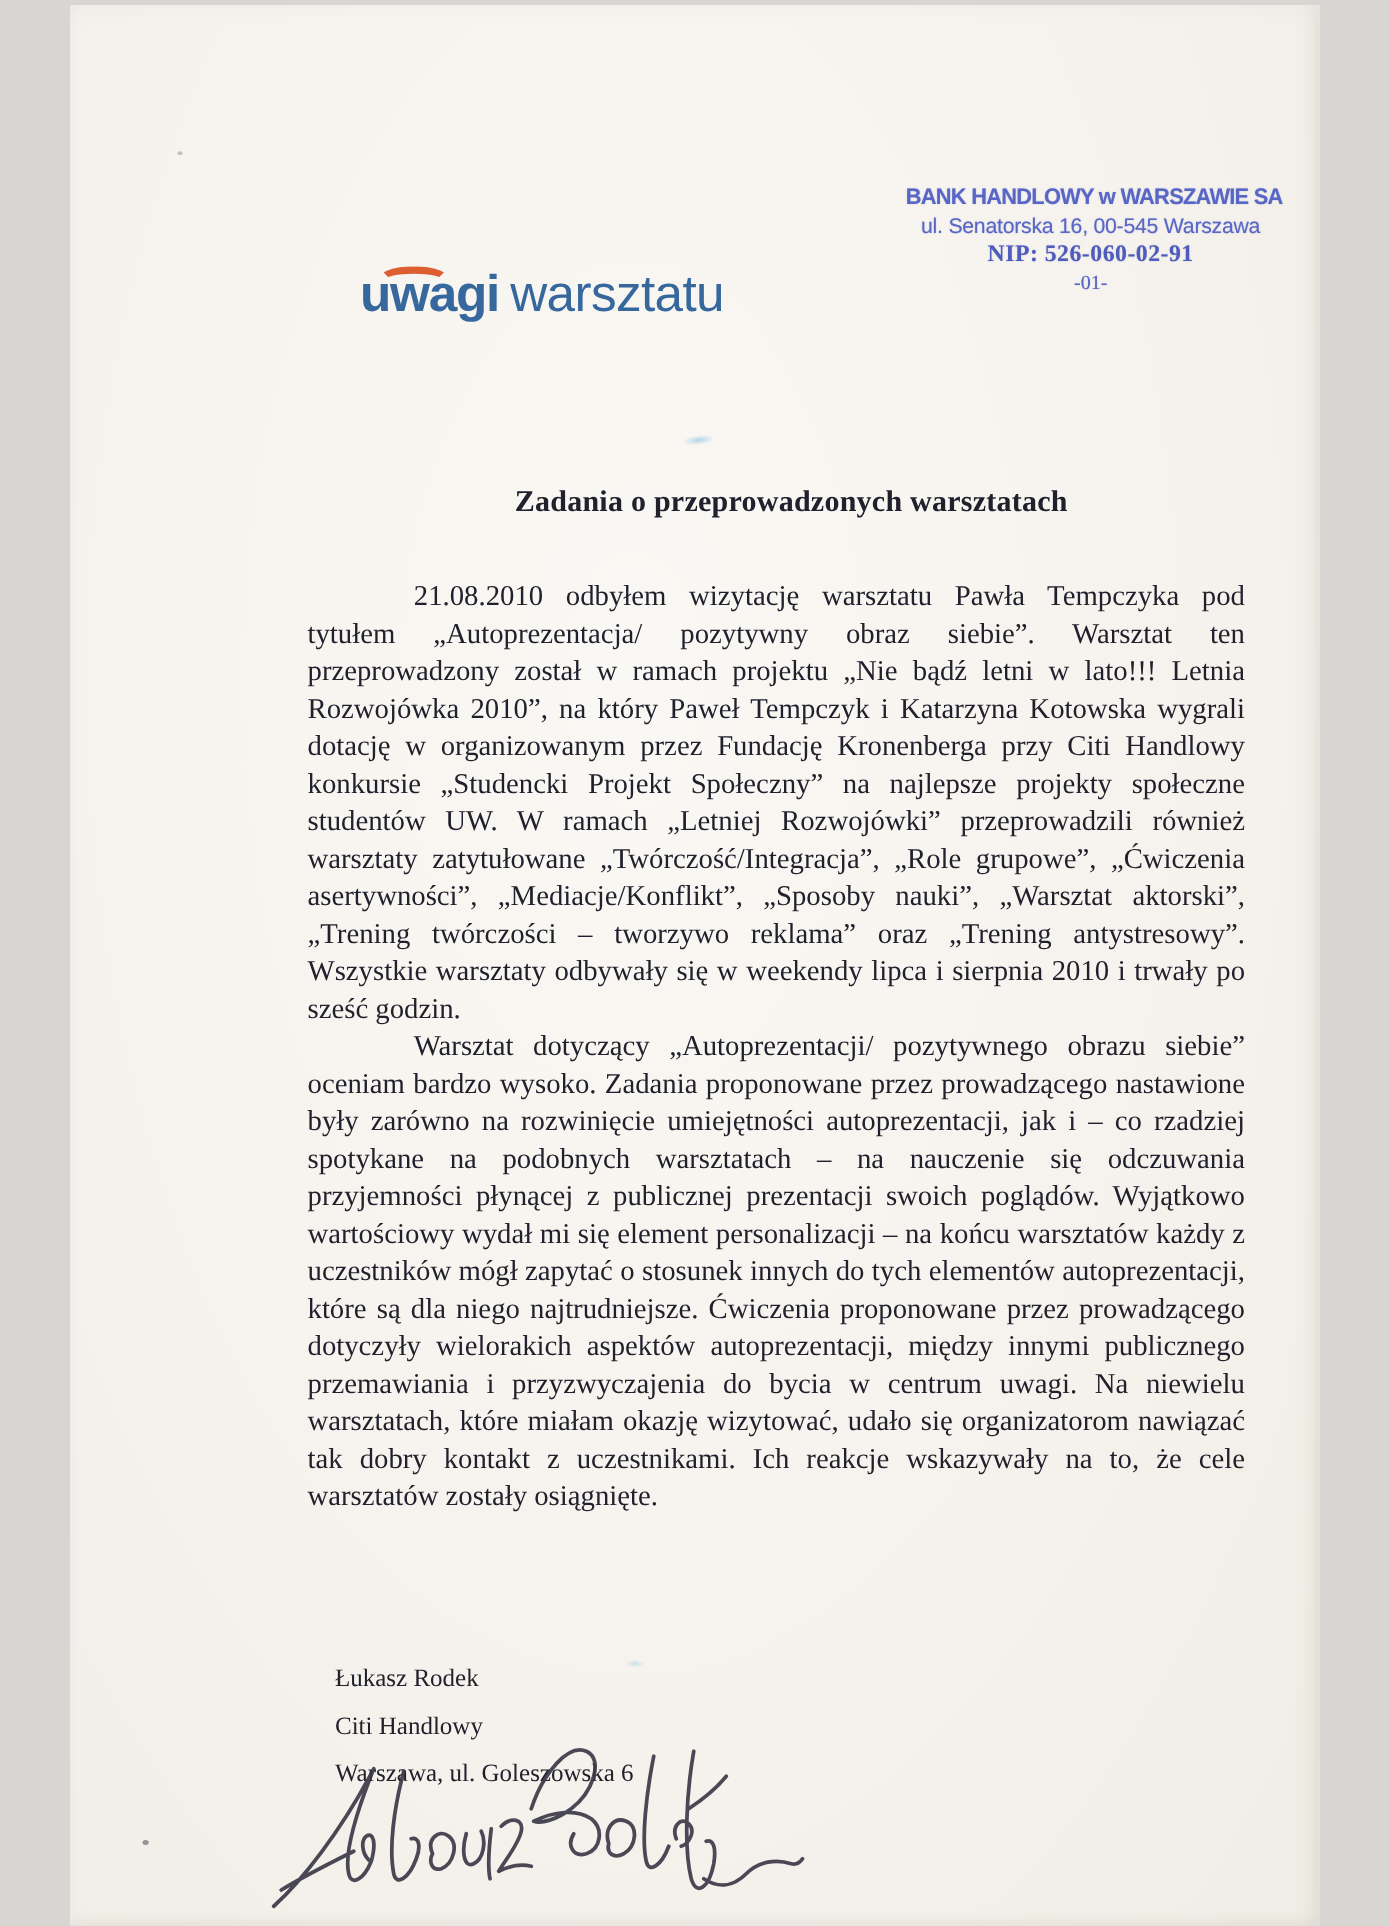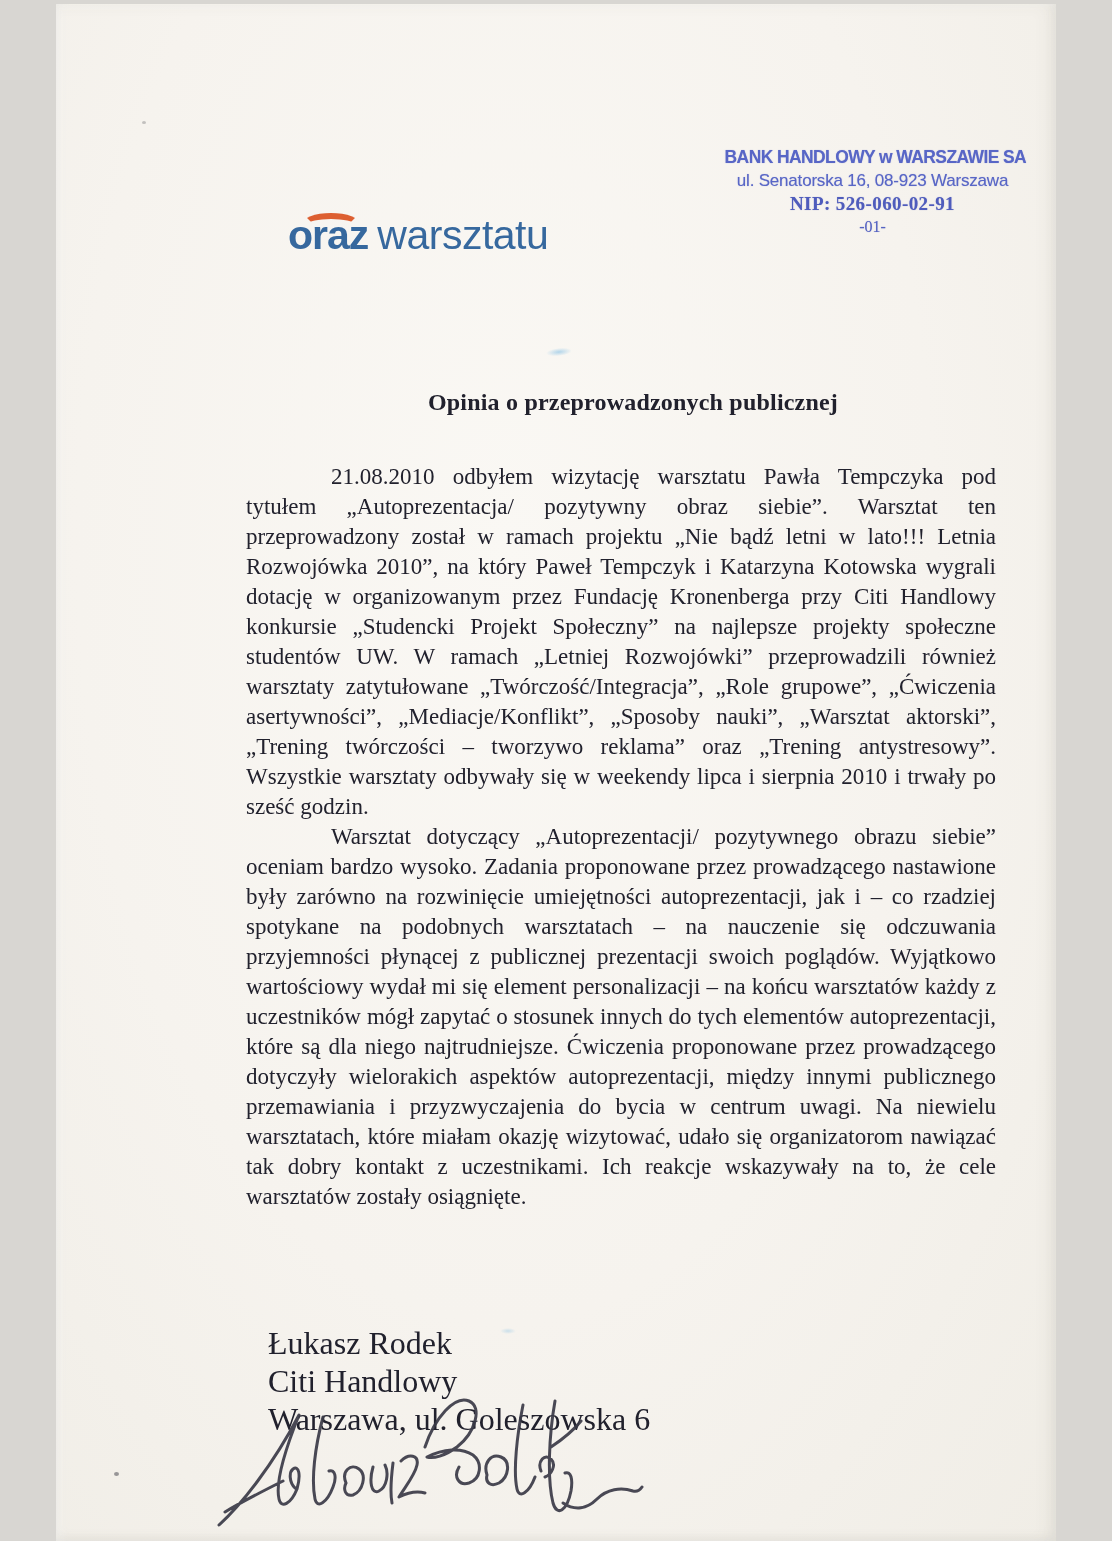--- a/index.html
+++ b/index.html
@@ -126,21 +126,21 @@
   .body-text p {
     margin: 0;
     text-indent: 85px;
   }
 
   
   .sig-block {
     position: absolute;
     top: 1320px;
     left: 212px;
-    font-size: 32px;
+    font-size: 20px;
     line-height: 38px;
   }
 
   .signature-svg {
     position: absolute;
     left: 155px;
     top: 1383px;
     width: 440px;
     height: 155px;
     z-index: 3;
@@ -173,32 +173,32 @@
     background: rgba(60,60,70,.28); border-radius: 50%;
   }
 </style>
 </head>
 <body>
 
 <div class="page">
 
   <div class="stamp">
     <div class="stamp-l1">BANK HANDLOWY w WARSZAWIE SA</div>
-    <div class="stamp-l2">ul. Senatorska 16, 08-923 Warszawa</div>
+    <div class="stamp-l2">ul. Senatorska 16, 00-545 Warszawa</div>
     <div class="stamp-l3">NIP: 526-060-02-91</div>
     <div class="stamp-l4">-01-</div>
   </div>
 
   <div class="logo">
     <span class="logo-arc"></span>
-    <span class="logo-citi">oraz</span><span class="logo-handlowy">warsztatu</span>
-  </div>
-
-
-  <h1 class="title">Opinia o przeprowadzonych publicznej</h1>
+    <span class="logo-citi">uwagi</span><span class="logo-handlowy">warsztatu</span>
+  </div>
+
+
+  <h1 class="title">Zadania o przeprowadzonych warsztatach</h1>
 
   <div class="body-text">
     <p>21.08.2010 odbyłem wizytację warsztatu Pawła Tempczyka pod tytułem „Autoprezentacja/ pozytywny obraz siebie”. Warsztat ten przeprowadzony został w ramach projektu „Nie bądź letni w lato!!! Letnia Rozwojówka 2010”, na który Paweł Tempczyk i Katarzyna Kotowska wygrali dotację w organizowanym przez Fundację Kronenberga przy Citi Handlowy konkursie „Studencki Projekt Społeczny” na najlepsze projekty społeczne studentów UW. W ramach „Letniej Rozwojówki” przeprowadzili również warsztaty zatytułowane „Twórczość/Integracja”, „Role grupowe”, „Ćwiczenia asertywności”, „Mediacje/Konflikt”, „Sposoby nauki”, „Warsztat aktorski”, „Trening twórczości – tworzywo reklama” oraz „Trening antystresowy”. Wszystkie warsztaty odbywały się w weekendy lipca i sierpnia 2010 i trwały po sześć godzin.</p>
     <p>Warsztat dotyczący „Autoprezentacji/ pozytywnego obrazu siebie” oceniam bardzo wysoko. Zadania proponowane przez prowadzącego nastawione były zarówno na rozwinięcie umiejętności autoprezentacji, jak i – co rzadziej spotykane na podobnych warsztatach – na nauczenie się odczuwania przyjemności płynącej z publicznej prezentacji swoich poglądów. Wyjątkowo wartościowy wydał mi się element personalizacji – na końcu warsztatów każdy z uczestników mógł zapytać o stosunek innych do tych elementów autoprezentacji, które są dla niego najtrudniejsze. Ćwiczenia proponowane przez prowadzącego dotyczyły wielorakich aspektów autoprezentacji, między innymi publicznego przemawiania i przyzwyczajenia do bycia w centrum uwagi. Na niewielu warsztatach, które miałam okazję wizytować, udało się organizatorom nawiązać tak dobry kontakt z uczestnikami. Ich reakcje wskazywały na to, że cele warsztatów zostały osiągnięte.</p>
   </div>
 
   <div class="sig-block">
     <div>Łukasz Rodek</div>
     <div>Citi Handlowy</div>
     <div>Warszawa, ul. Goleszowska 6</div>

